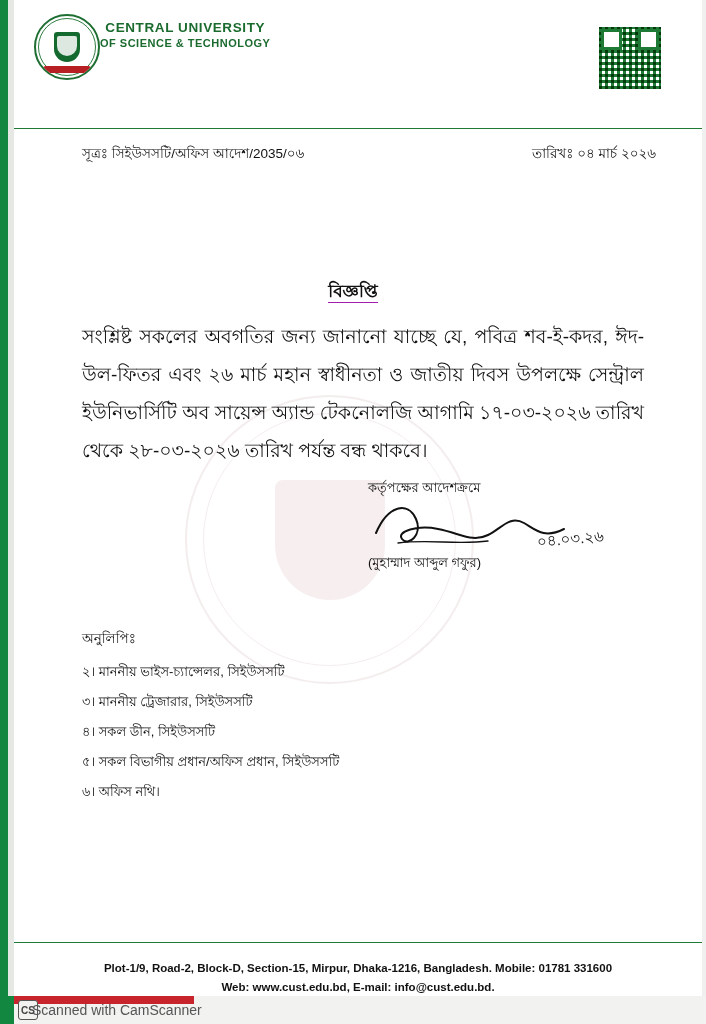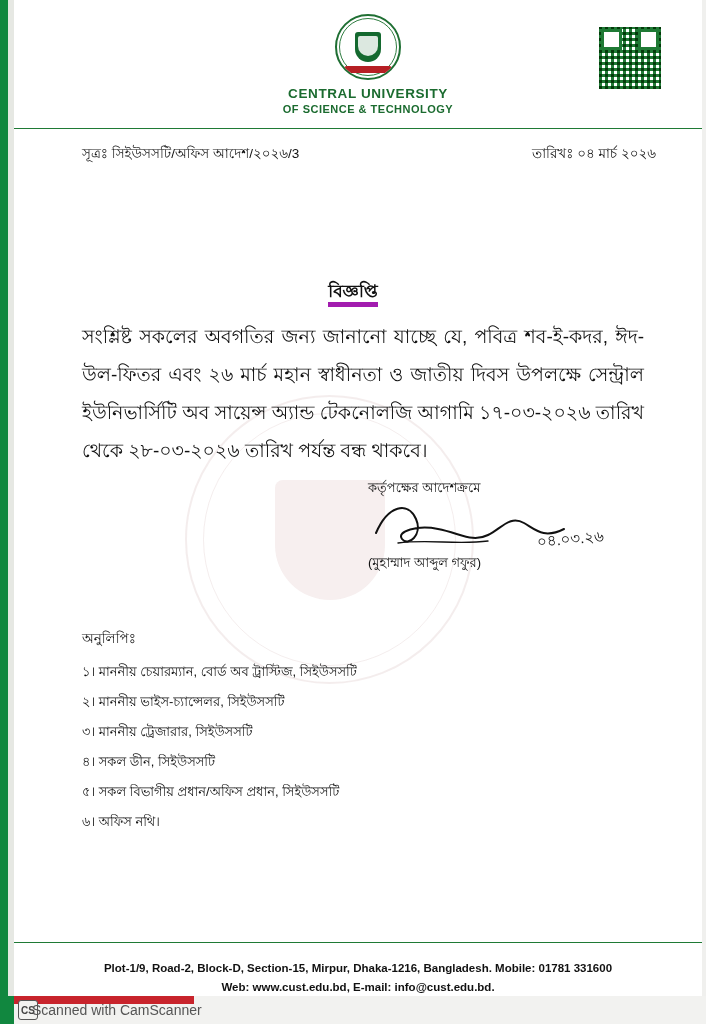--- a/index.html
+++ b/index.html
@@ -44,22 +44,21 @@
     left: 14px; right: 4px;
     top: 0;
     height: 128px;
     border-bottom: 1.5px solid #1f7a35;
   }
   .logo-wrap {
     position: absolute;
     left: 0; right: 0;
     top: 14px;
     display: flex;
-    flex-direction: column;
-    align-items: center;
+    flex-direction: row;
     margin-left: 20px;
   }
   .crest {
     width: 62px;
     height: 62px;
     border-radius: 50%;
     border: 2px solid #1f6f33;
     background: #ffffff;
     position: relative;
     overflow: hidden;
@@ -152,21 +151,21 @@
   .doc-title {
     position: absolute;
     left: 0; right: 0;
     top: 278px;
     text-align: center;
     font-size: 17px;
     font-weight: bold;
     color: #111;
   }
   .doc-title span {
-    border-bottom: 5px solid #a21caf;
+    border-bottom: 1px solid #a21caf;
     padding-bottom: 1px;
   }
   
   .body-text {
     position: absolute;
     left: 82px;
     right: 62px;
     top: 318px;
     font-size: 19px;
     line-height: 2.0;
@@ -337,21 +336,21 @@
       </div>
       <div class="uni-name">
         <div class="l1">CENTRAL UNIVERSITY</div>
         <div class="l2">OF SCIENCE &amp; TECHNOLOGY</div>
       </div>
     </div>
     <div class="qr"></div>
   </div>
 
   <div class="refline">
-    <div>সূত্রঃ সিইউসসটি/অফিস আদেশ/২০২৬/3</div>
+    <div>সূত্রঃ সিইউসসটি/অফিস আদেশ/2035/০৬</div>
     <div>তারিখঃ ০৪ মার্চ ২০২৬</div>
   </div>
 
   <div class="doc-title">
     <span>বিজ্ঞপ্তি</span>
   </div>
 
   <div class="watermark">
     <div class="wm-shield"></div>
   </div>
@@ -366,21 +365,20 @@
         <path d="M30 44 C60 40, 90 46, 120 42" stroke="#111" stroke-width="1.4" fill="none" stroke-linecap="round"></path>
       </svg>
       <div class="sig-date">০৪.০৩.২৬</div>
     </div>
     <div class="sig-name">(মুহাম্মাদ আব্দুল গফুর)</div>
   </div>
 
   <div class="copy-head">অনুলিপিঃ</div>
   <div class="copy-list">
     <ol>
-      <li>১। মাননীয় চেয়ারম্যান, বোর্ড অব ট্রাস্টিজ, সিইউসসটি</li>
       <li>২। মাননীয় ভাইস-চ্যান্সেলর, সিইউসসটি</li>
       <li>৩। মাননীয় ট্রেজারার, সিইউসসটি</li>
       <li>৪। সকল ডীন, সিইউসসটি</li>
       <li>৫। সকল বিভাগীয় প্রধান/অফিস প্রধান, সিইউসসটি</li>
       <li>৬। অফিস নথি।</li>
     </ol>
   </div>
 
   <div class="footer">
     <div>Plot-1/9, Road-2, Block-D, Section-15, Mirpur, Dhaka-1216, Bangladesh. Mobile: 01781 331600</div>

